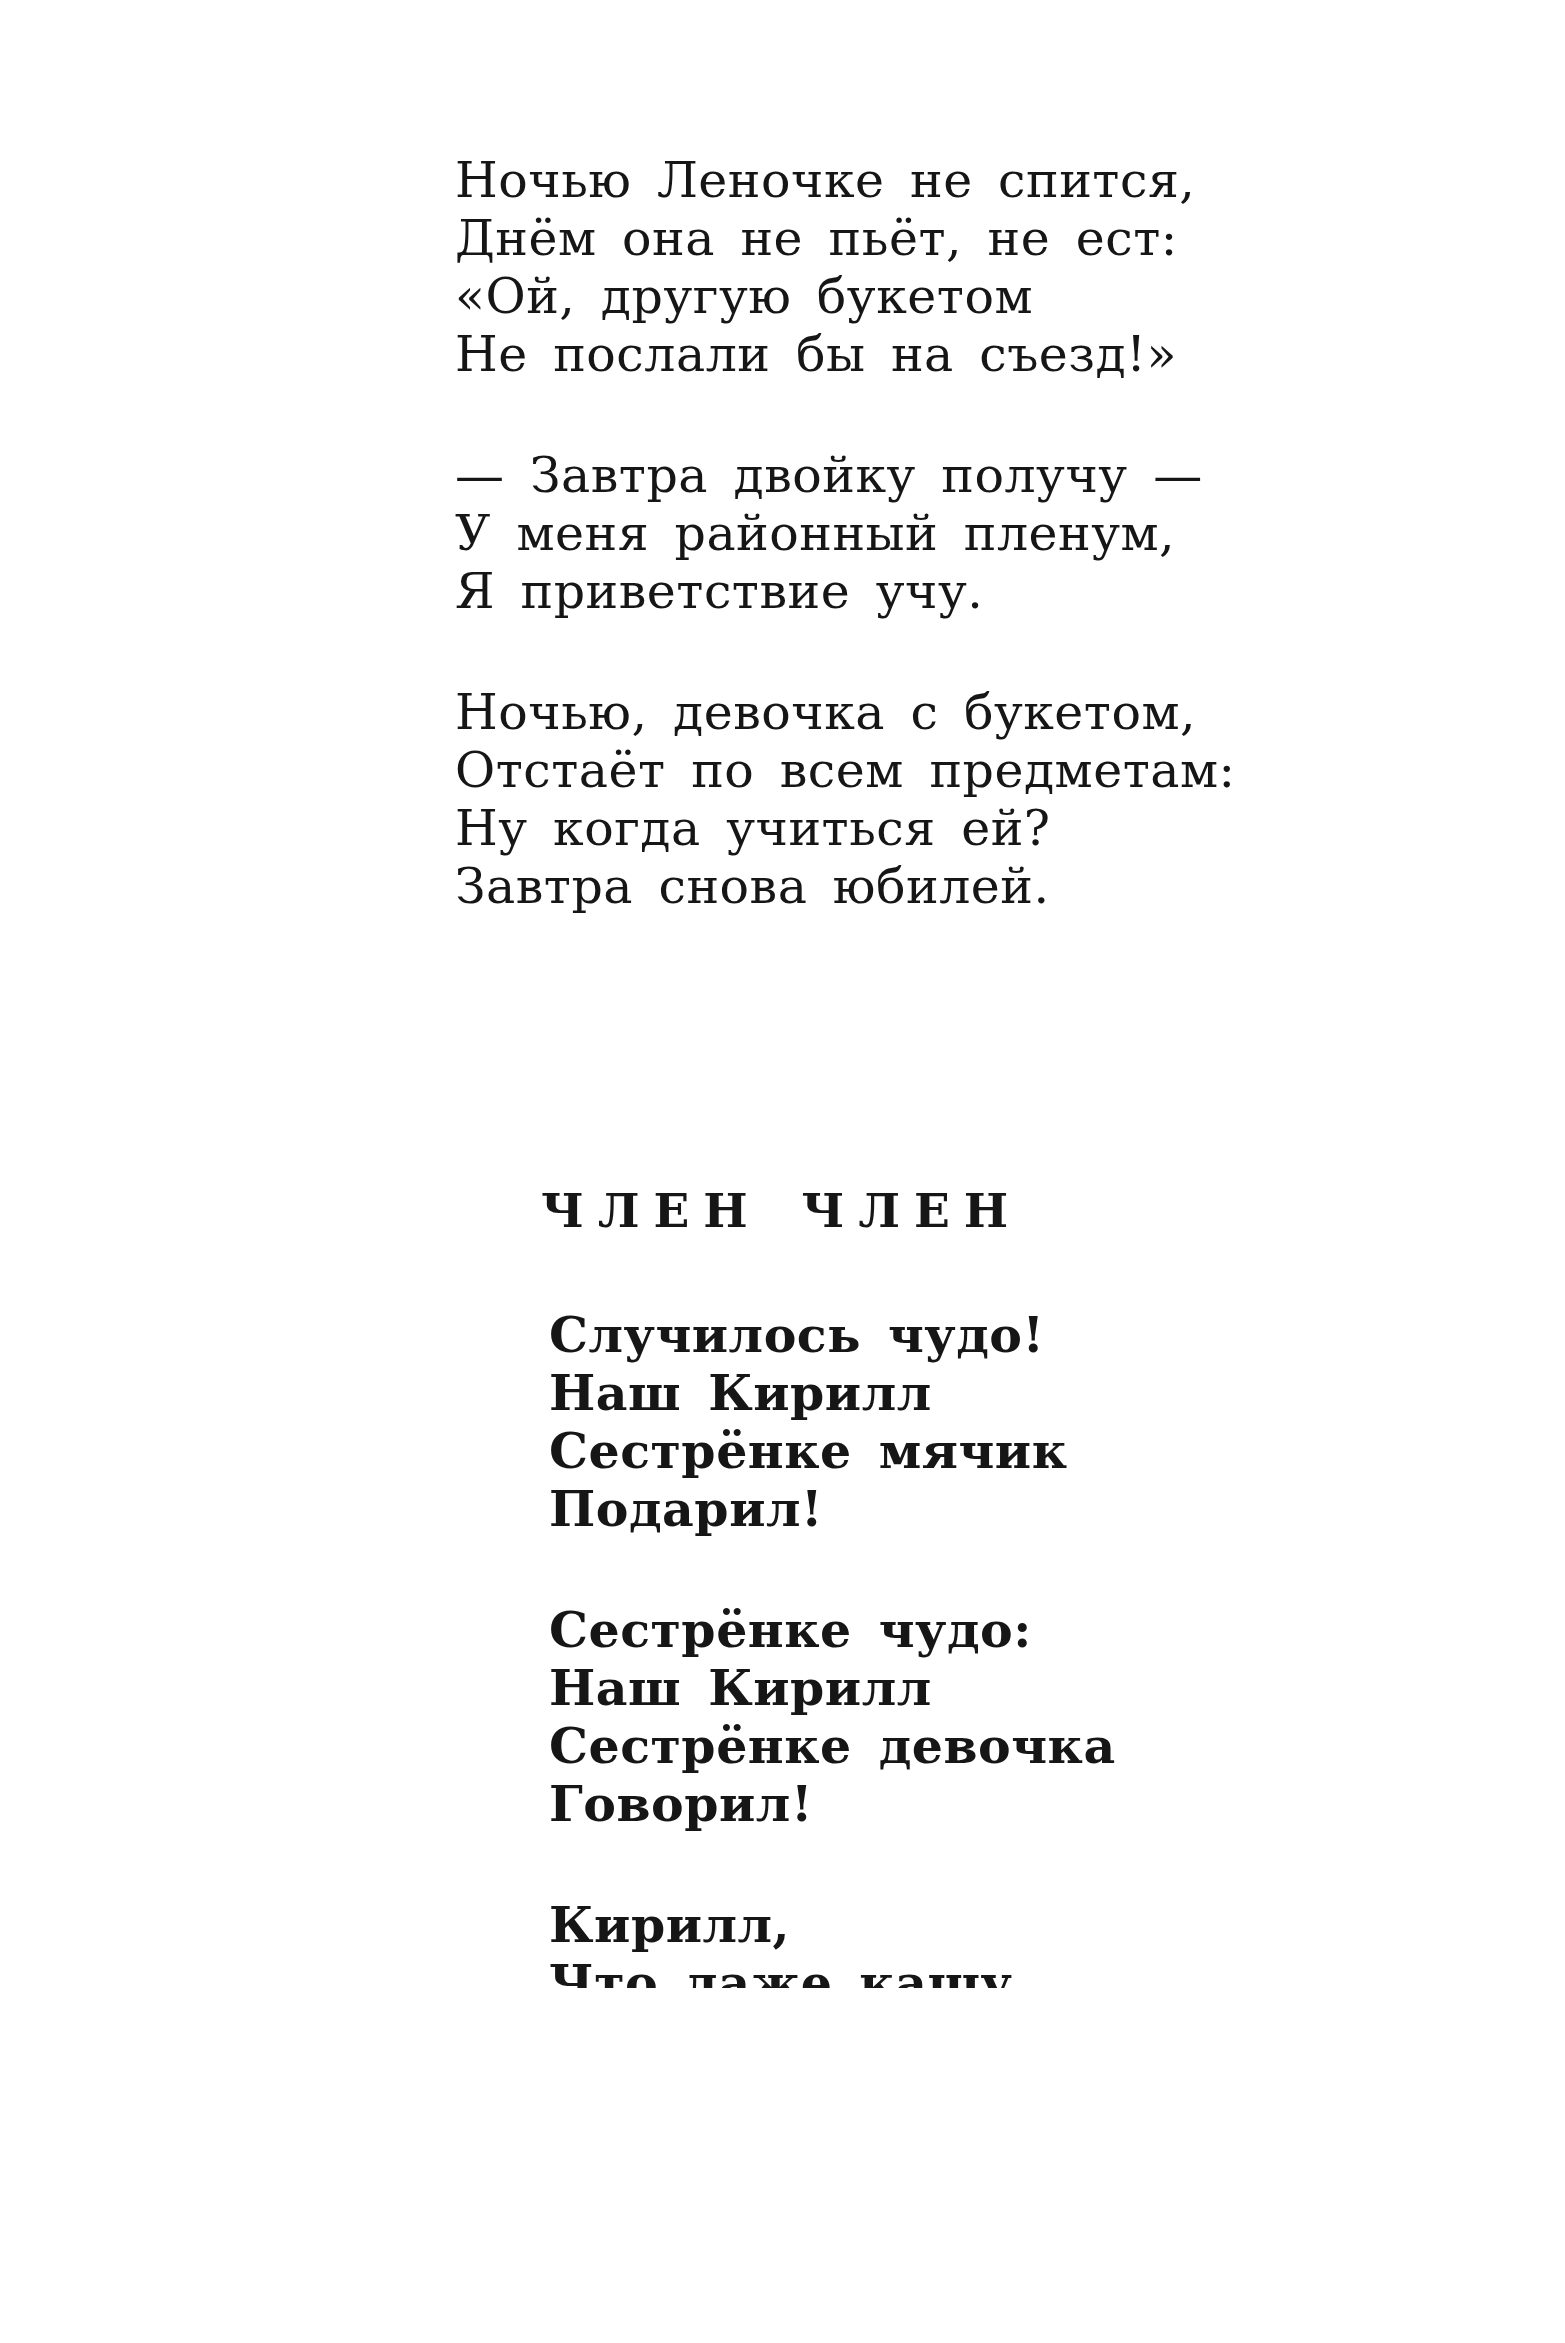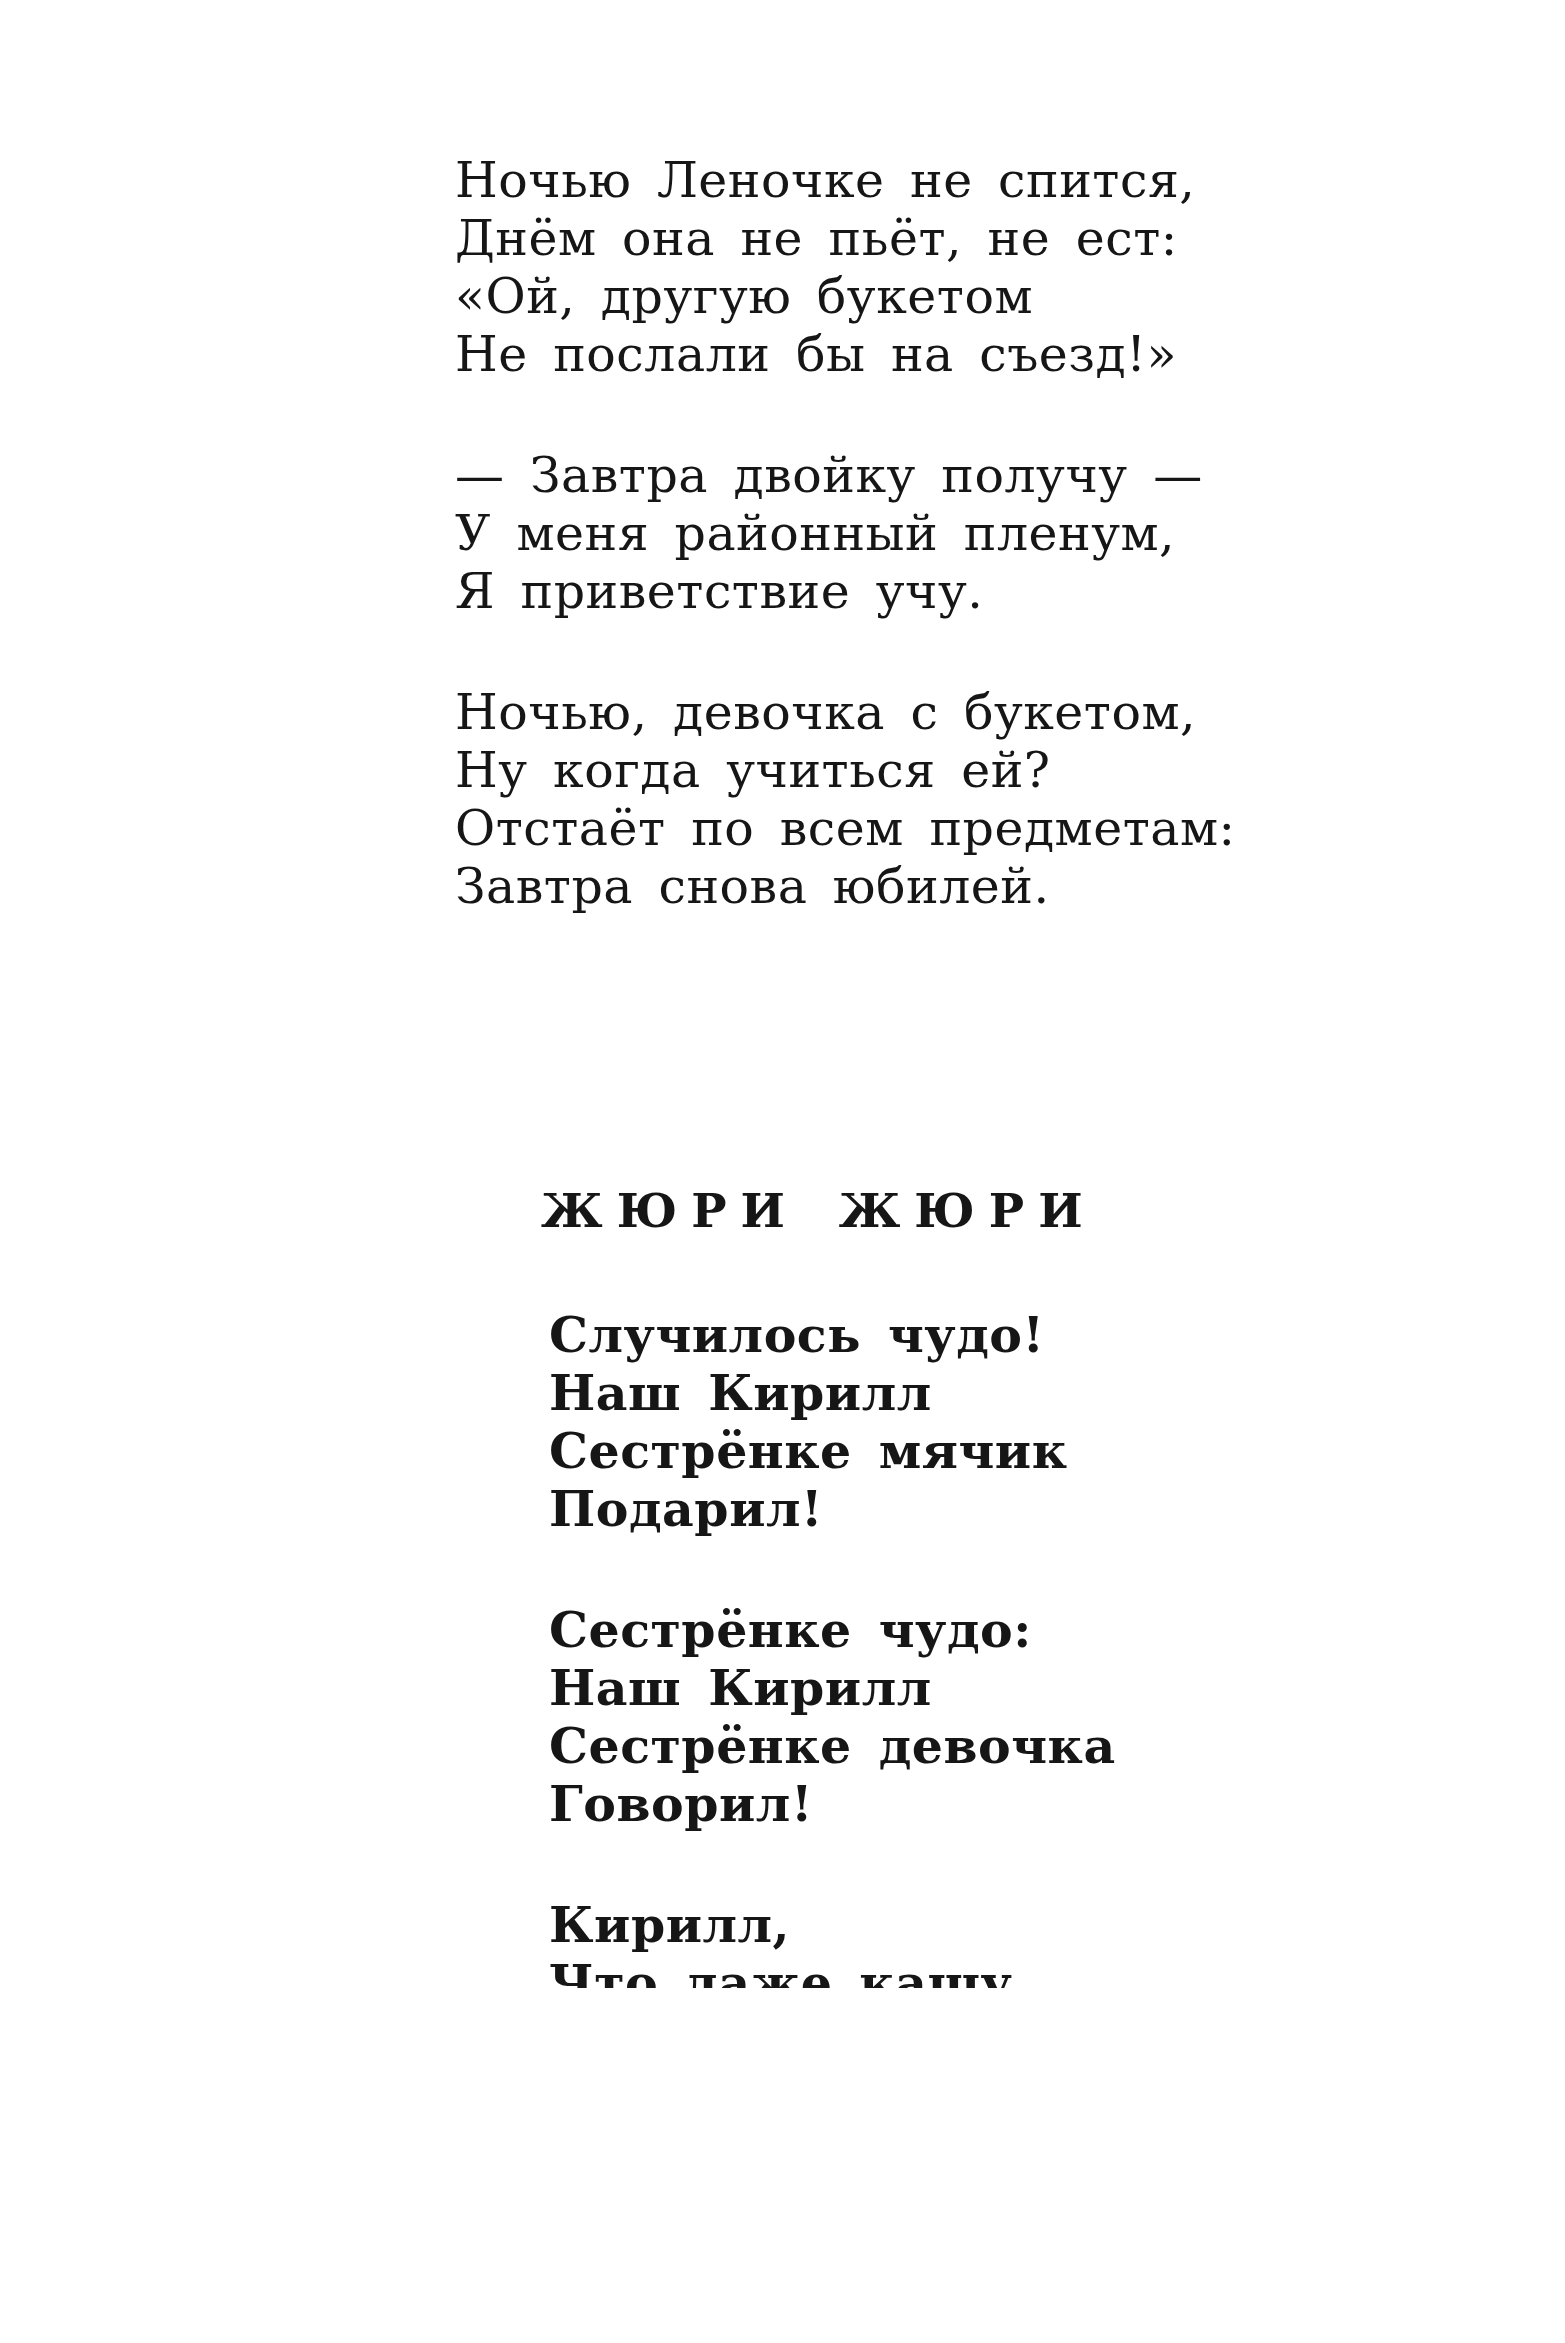--- a/index.html
+++ b/index.html
@@ -74,27 +74,27 @@
         <div class="line">«Ой, другую букетом</div>
         <div class="line">Не послали бы на съезд!»</div>
       </div>
       <div class="stanza">
         <div class="line">— Завтра двойку получу —</div>
         <div class="line">У меня районный пленум,</div>
         <div class="line">Я приветствие учу.</div>
       </div>
       <div class="stanza">
         <div class="line">Ночью, девочка с букетом,</div>
+        <div class="line">Отстаёт по всем предметам:</div>
         <div class="line">Ну когда учиться ей?</div>
-        <div class="line">Отстаёт по всем предметам:</div>
         <div class="line">Завтра снова юбилей.</div>
       </div>
     </section>
 
-  <h1 class="poem-title">ЖЮРИ ЖЮРИ</h1>
+  <h1 class="poem-title">ЧЛЕН ЧЛЕН</h1>
 
   <section id="poem-member-of-jury" class="poem">
       <div class="stanza">
         <div class="line">Случилось чудо!</div>
         <div class="line">Наш Кирилл</div>
         <div class="line">Сестрёнке мячик</div>
         <div class="line">Подарил!</div>
       </div>
       <div class="stanza">
         <div class="line">Сестрёнке чудо:</div>

